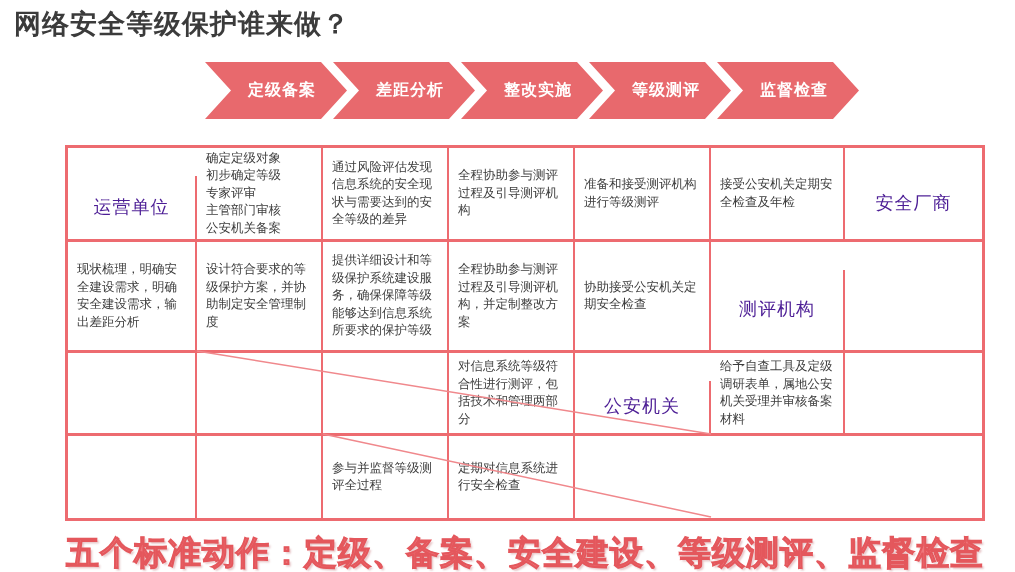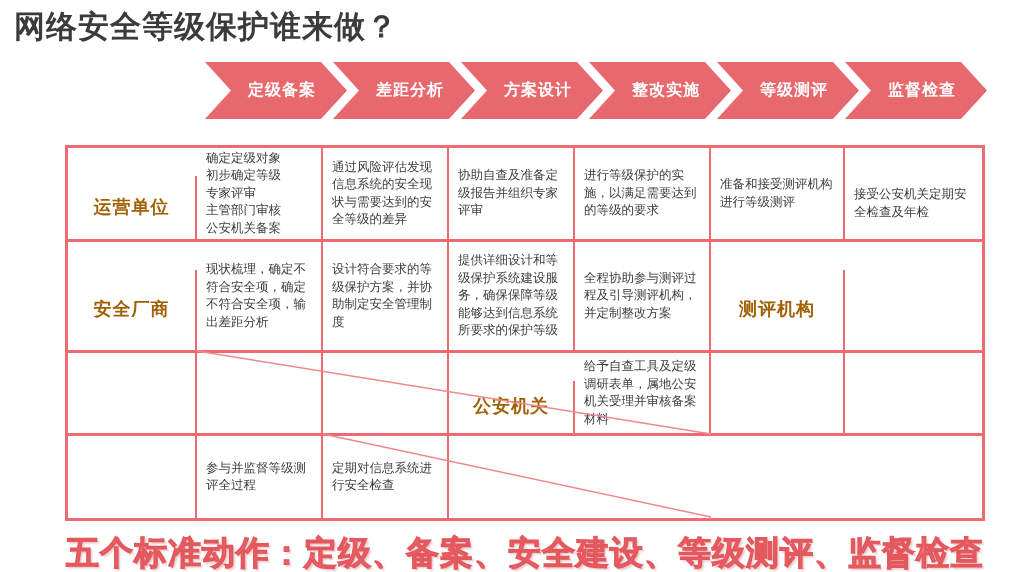--- a/index.html
+++ b/index.html
@@ -14,21 +14,21 @@
   html,body{background:#ffffff;}
   body{
     font-family:"Liberation Sans","DejaVu Sans",sans-serif;
     width:1015px;height:572px;position:relative;overflow:hidden;
   }
   .canvas{position:absolute;inset:0;background:#ffffff;}
 
   
   .title{
     position:absolute;left:14px;top:6px;
-    font-size:31px;font-weight:bold;color:var(--ink);
+    font-size:27px;font-weight:bold;color:var(--ink);
     letter-spacing:1px;
   }
 
   
   .flow{
     position:absolute;left:205px;top:62px;height:57px;
     display:flex;align-items:stretch;
   }
   .chevron{
     position:relative;width:142px;height:57px;margin-left:-14px;
@@ -54,21 +54,21 @@
     border-bottom:3px solid var(--border-red);
     display:flex;align-items:center;
     padding:5px 9px;
     font-size:12.5px;line-height:1.4;color:var(--cell-ink);
     white-space:pre-line;text-align:left;
   }
   .cell:nth-child(7n){border-right:none;margin-top:20px;}
   .cell:nth-child(n+22){border-bottom:none;}
   .label-cell{
     justify-content:center;text-align:center;
-    font-size:18px;font-weight:bold;color:#a16207;
+    font-size:18px;font-weight:normal;color:#4c1d95;
     white-space:nowrap;letter-spacing:1px;margin-top:28px;
   }
   .diag-overlay{
     position:absolute;inset:0;width:100%;height:100%;pointer-events:none;
   }
 
   
   .footer{
     position:absolute;left:65px;top:531px;width:920px;
     text-align:center;
@@ -82,51 +82,51 @@
 </head>
 <body>
 
 <div class="canvas">
 
   <h1 class="title">网络安全等级保护谁来做？</h1>
 
   <div class="flow">
     <div class="chevron">定级备案</div>
     <div class="chevron">差距分析</div>
-    <div class="chevron">方案设计</div>
     <div class="chevron">整改实施</div>
     <div class="chevron">等级测评</div>
     <div class="chevron">监督检查</div>
   </div>
 
   <div class="lp-table">
 
     <div class="cell label-cell">运营单位</div>
     <div class="cell">确定定级对象
 初步确定等级
 专家评审
 主管部门审核
 公安机关备案</div>
     <div class="cell">通过风险评估发现信息系统的安全现状与需要达到的安全等级的差异</div>
-    <div class="cell">协助自查及准备定级报告并组织专家评审</div>
-    <div class="cell">进行等级保护的实施，以满足需要达到的等级的要求</div>
+    <div class="cell">全程协助参与测评过程及引导测评机构</div>
     <div class="cell">准备和接受测评机构进行等级测评</div>
     <div class="cell">接受公安机关定期安全检查及年检</div>
 
     <div class="cell label-cell">安全厂商</div>
-    <div class="cell">现状梳理，确定不符合安全项，确定不符合安全项，输出差距分析</div>
+    <div class="cell">现状梳理，明确安全建设需求，明确安全建设需求，输出差距分析</div>
     <div class="cell">设计符合要求的等级保护方案，并协助制定安全管理制度</div>
     <div class="cell">提供详细设计和等级保护系统建设服务，确保保障等级能够达到信息系统所要求的保护等级</div>
     <div class="cell">全程协助参与测评过程及引导测评机构，并定制整改方案</div>
+    <div class="cell">协助接受公安机关定期安全检查</div>
 
     <div class="cell label-cell">测评机构</div>
     <div class="cell"></div>
     <div class="cell"></div>
     <div class="cell"></div>
     <div class="cell"></div>
+    <div class="cell">对信息系统等级符合性进行测评，包括技术和管理两部分</div>
 
     <div class="cell label-cell">公安机关</div>
     <div class="cell">给予自查工具及定级调研表单，属地公安机关受理并审核备案材料</div>
     <div class="cell"></div>
     <div class="cell"></div>
     <div class="cell"></div>
     <div class="cell">参与并监督等级测评全过程</div>
     <div class="cell">定期对信息系统进行安全检查</div>
 
     <svg class="diag-overlay" viewBox="0 0 914 370" preserveAspectRatio="none">

